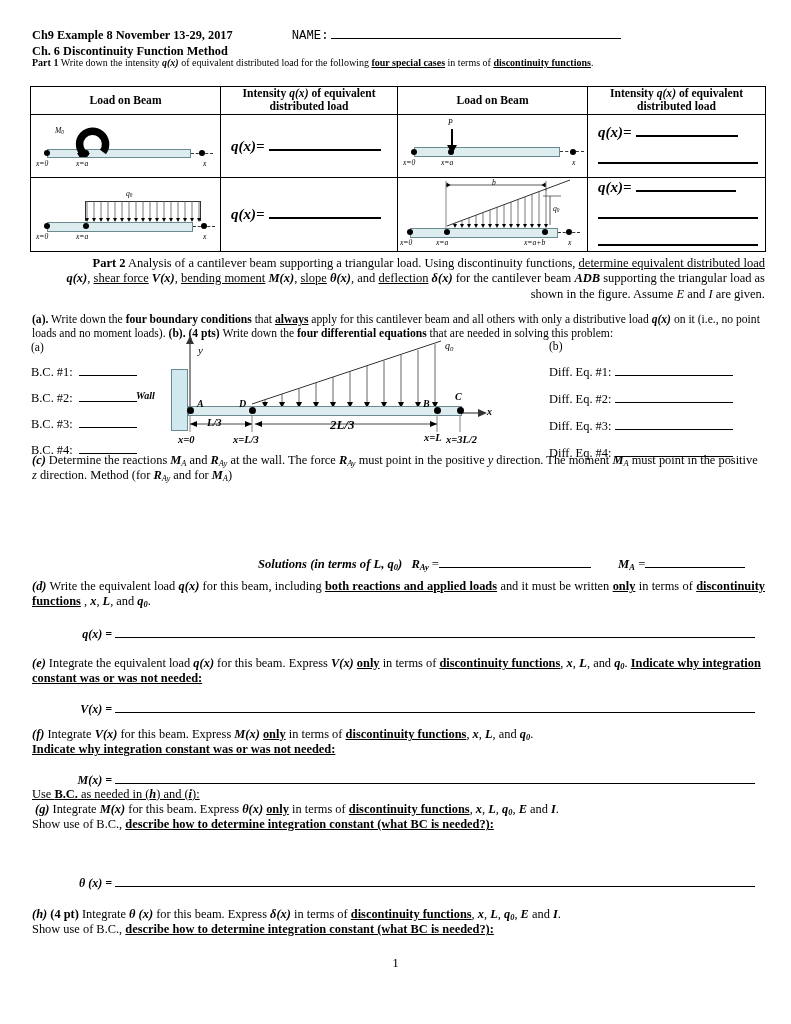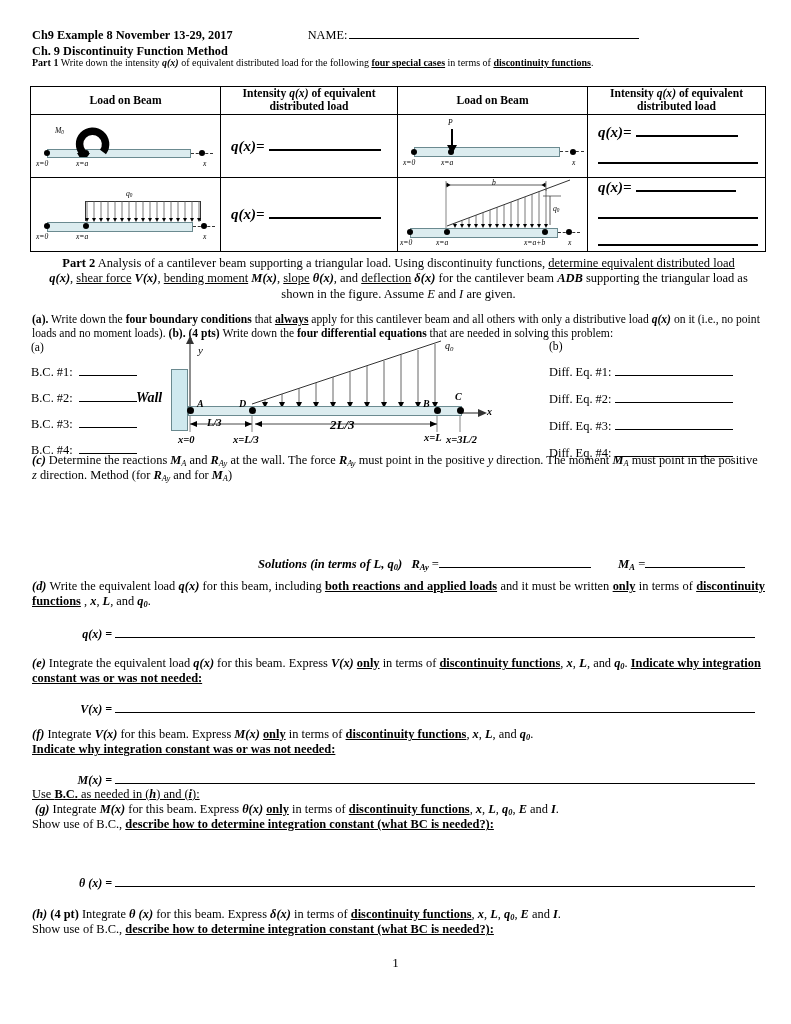--- a/index.html
+++ b/index.html
@@ -19,22 +19,22 @@
   .b { font-weight: bold; }
   .i { font-style: italic; }
   .bi { font-weight: bold; font-style: italic; }
   .u { text-decoration: underline; }
   .bu { font-weight: bold; text-decoration: underline; }
   sub { font-size: 0.68em; vertical-align: -0.25em; }
 
   
   .hdr { position: absolute; left: 32px; top: 28px; width: 730px; }
   .hdr-line1 { font-size: 12.3px; font-weight: bold; white-space: nowrap; }
-  .hdr-name { display: inline-block; margin-left: 72px; font-weight: normal;
-              font-family: Liberation Serif, serif; }
+  .hdr-name { display: inline-block; margin-left: 56px; font-weight: normal;
+              font-family: Liberation Mono, monospace; }
   .name-rule { display: inline-block; width: 290px; border-bottom: 1.2px solid #000;
                height: 0.75em; margin-left: 2px; vertical-align: baseline;}
   .hdr-line2 { font-size: 12.3px; font-weight: bold; margin-top: 1px; }
 
   .part1 { position: absolute; left: 32px; top: 57px; width: 732px;
            font-size: 10px; text-align: justify; line-height: 1.18; }
 
   
   .tbl { position: absolute; left: 30px; top: 86px; width: 735px;
          border-collapse: collapse; table-layout: fixed; }
@@ -63,21 +63,21 @@
           border-radius: 50%; }
   .node.sm { width: 6px; height: 6px; }
   .lbl { position: absolute; font-size: 7.6px; font-style: italic;
          white-space: nowrap; font-family: "Liberation Serif", serif;}
   .lbl.big { font-size: 9px; }
   .vline { position: absolute; width: 1px; background: #333; }
   .hline { position: absolute; height: 1px; background: #333; }
 
   
   .part2 { position: absolute; left: 32px; top: 256px; width: 733px;
-           font-size: 12.5px; line-height: 1.22; text-align: center; }
+           font-size: 12.5px; line-height: 1.22; text-align: right; }
   .qa { position: absolute; left: 32px; top: 313px; width: 733px;
         font-size: 11.6px; line-height: 1.22; }
 
   
   .bc-col { position: absolute; left: 31px; top: 341px; width: 135px;
             font-size: 12.4px; }
   .bc-a { font-size: 11.6px; }
   .bc-item { margin-top: 11px; white-space: nowrap; }
   .bc-rule { display: inline-block; border-bottom: 1.4px solid #000;
              width: 58px; height: 0.75em; margin-left: 6px; }
@@ -115,21 +115,21 @@
 
 <div class="page">
 
   <div class="hdr">
     <div class="hdr-line1">
       <span>Ch9 Example 8  November 13-29, 2017</span>
       <span class="hdr-name">
         <span>NAME:</span><span class="name-rule"></span>
       </span>
     </div>
-    <div class="hdr-line2">Ch. 9 Discontinuity Function Method</div>
+    <div class="hdr-line2">Ch. 6 Discontinuity Function Method</div>
   </div>
 
   <div class="part1">
     <span class="b">Part 1</span>
     <span>Write down the intensity </span><span class="bi">q(x)</span><span> of equivalent distributed load for the following </span><span class="bu">four special cases</span><span> in terms of </span><span class="bu">discontinuity functions</span><span>.</span>
   </div>
 
   <table class="tbl">
     <colgroup>
       <col style="width:190px">
@@ -404,21 +404,21 @@
       <span>Diff. Eq. #3:</span><span class="de-rule"></span>
     </div>
     <div class="de-item">
       <span>Diff. Eq. #4:</span><span class="de-rule"></span>
     </div>
   </div>
 
   <div class="mainfig">
 
     <div style="position:absolute;left:11px;top:33px;width:17px;height:62px;background:#cfe9ef;border:1px solid #6b8a90;"></div>
-    <div class="lbl big bi" style="left:-24px;top:54px;font-size:14px;">Wall</div>
+    <div class="lbl big bi" style="left:-24px;top:54px;font-size:10px;">Wall</div>
 
     <svg width="380" height="118" style="position:absolute;left:0;top:0;">
 
       <line x1="30" y1="75" x2="30" y2="3" stroke="#333" stroke-width="1.1"></line>
       <polygon points="26,8 34,8 30,0" fill="#333"></polygon>
 
       <line x1="297" y1="77" x2="322" y2="77" stroke="#333" stroke-width="1.1"></line>
       <polygon points="318,73 318,81 327,77" fill="#333"></polygon>
 
       <line x1="92" y1="68" x2="281" y2="5" stroke="#333" stroke-width="1"></line>

